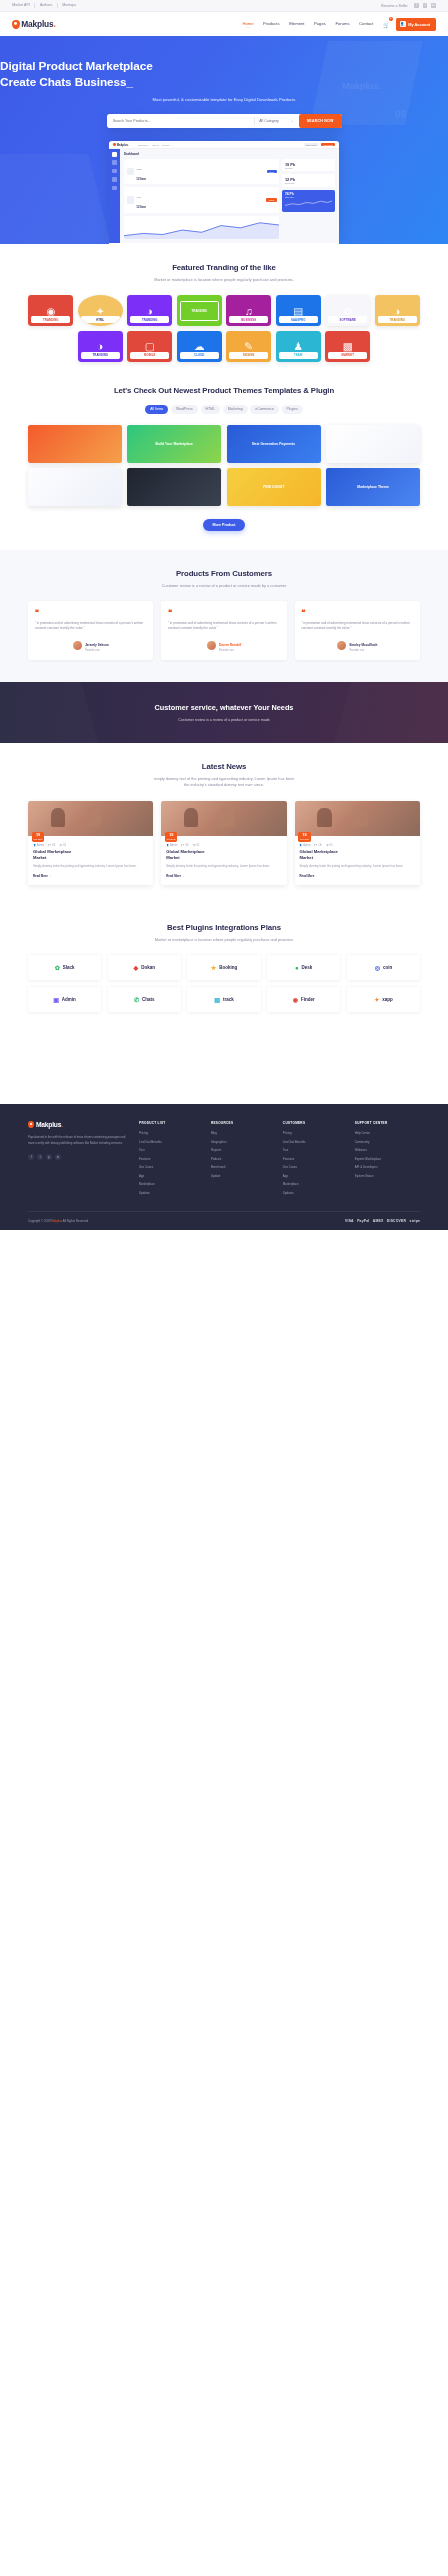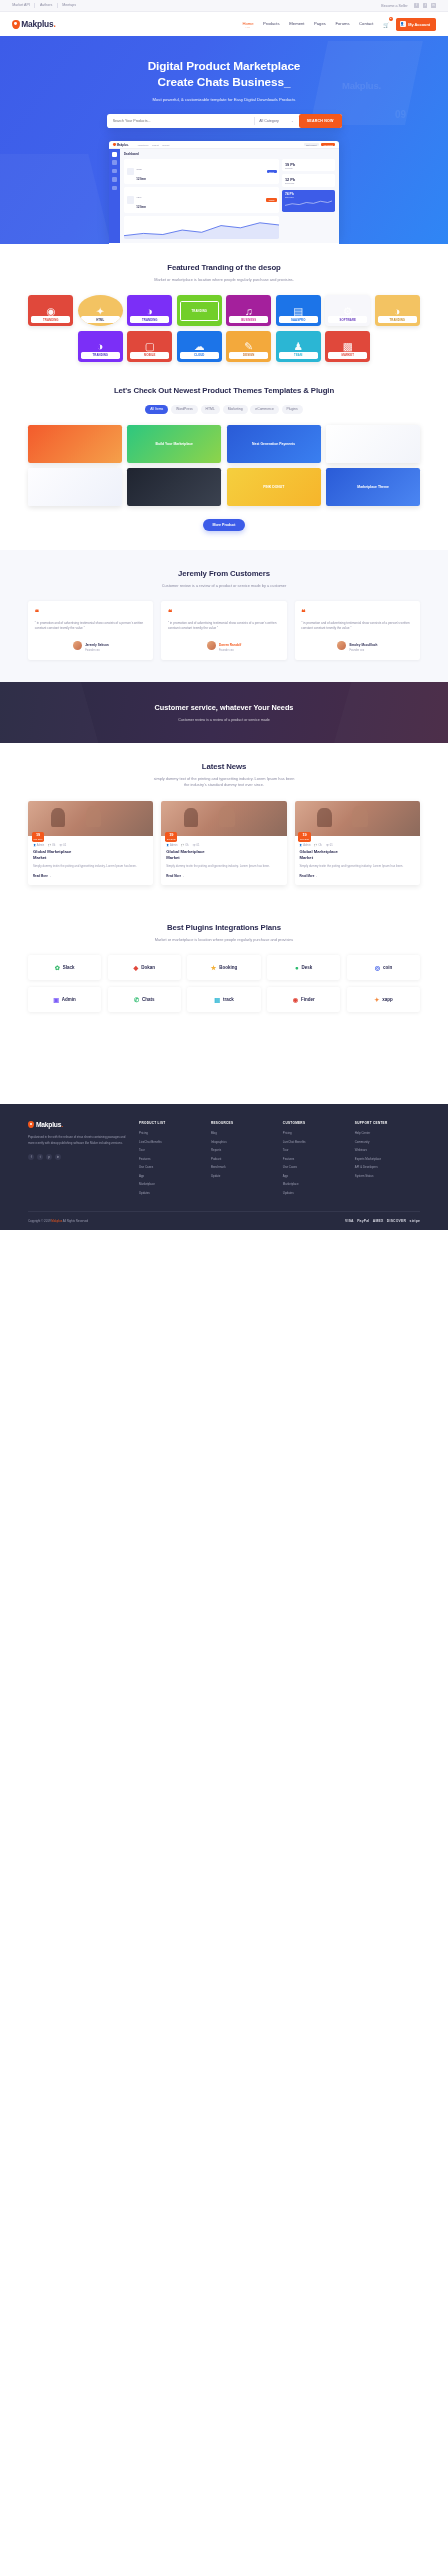--- a/index.html
+++ b/index.html
@@ -80,21 +80,21 @@
   .hero::after {
     content:""; position:absolute; left:-22.4px; bottom:-11.2px; width:123px; height:101px;
     background: rgba(255,255,255,.04); transform: skewX(14deg);
   }
   .hero-ghost {
     position:absolute; right:67px; top:44px; font-size:9.5px; font-weight:700;
     color: rgba(255,255,255,.09); letter-spacing:-0.2px;
   }
   .hero-ghost2 { position:absolute; right:42px; top:73px; font-size:10px; font-weight:700; color: rgba(255,255,255,.07); }
   .hero h1 {
-    font-size: 11.8px; color: #fff; text-align: center; font-weight: 600;
+    font-size: 11.8px; color: #fff; font-weight: 600;
     line-height: 1.32; letter-spacing: -0.1px; position: relative; z-index: 2;
   }
   .hero p.sub {
     font-size: 4.2px; color: rgba(255,255,255,.9); text-align: center;
     margin-top: 6.7px; position: relative; z-index: 2;
   }
   .searchbar {
     width: 235px; margin: 11.8px auto 0; background: #fff; border-radius: 2.8px;
     height: 14px; display: flex; align-items: center; padding: 0 0 0 6.2px;
     position: relative; z-index: 2; box-shadow: 0 3.4px 10px rgba(0,0,0,.10);
@@ -401,21 +401,21 @@
               </div>
             </div>
           </div>
         </div>
       </div>
     </div>
   </div>
 
   <div class="section">
     <div class="container">
-      <div class="sec-title">Featured Tranding of the desop</div>
+      <div class="sec-title">Featured Tranding of the like</div>
       <div class="sec-sub">Market or marketplace is location where people regularly purchase and provisins.</div>
       <div class="trend-grid" id="trend-grid">
           <div class="tcard" style="background: rgb(224, 72, 59);">
             <span class="glyph">◉</span>
             <span class="tag" style="color:#e0483b">TRANDING</span>
           </div>
           <div class="tcard ov" style="background: rgb(243, 195, 98);">
             <span class="glyph">✦</span>
             <span class="tag" style="color:#3a3a5c">HTML</span>
           </div>
@@ -509,21 +509,21 @@
           </div>
         </div>
       <div class="more-wrap">
         <button class="more-btn">More Product</button>
       </div>
     </div>
   </div>
 
   <div class="feedback">
     <div class="container">
-      <div class="sec-title">Jeremly From Customers</div>
+      <div class="sec-title">Products From Customers</div>
       <div class="sec-sub">Customer review is a review of a product or service made by a customer</div>
       <div class="fb-grid" id="fb-grid">
           <div class="fb-card">
             <div class="fb-q">❝</div>
             <div class="fb-txt">" in promotion and of advertising testimonial show consists of a person's written constant constant tesmily the value "</div>
             <div class="fb-person">
               <span class="fb-av"></span>
               <span><span class="fb-name">Jeremly Sekson</span><div class="fb-role">Founder ceo</div></span>
             </div>
           </div>

